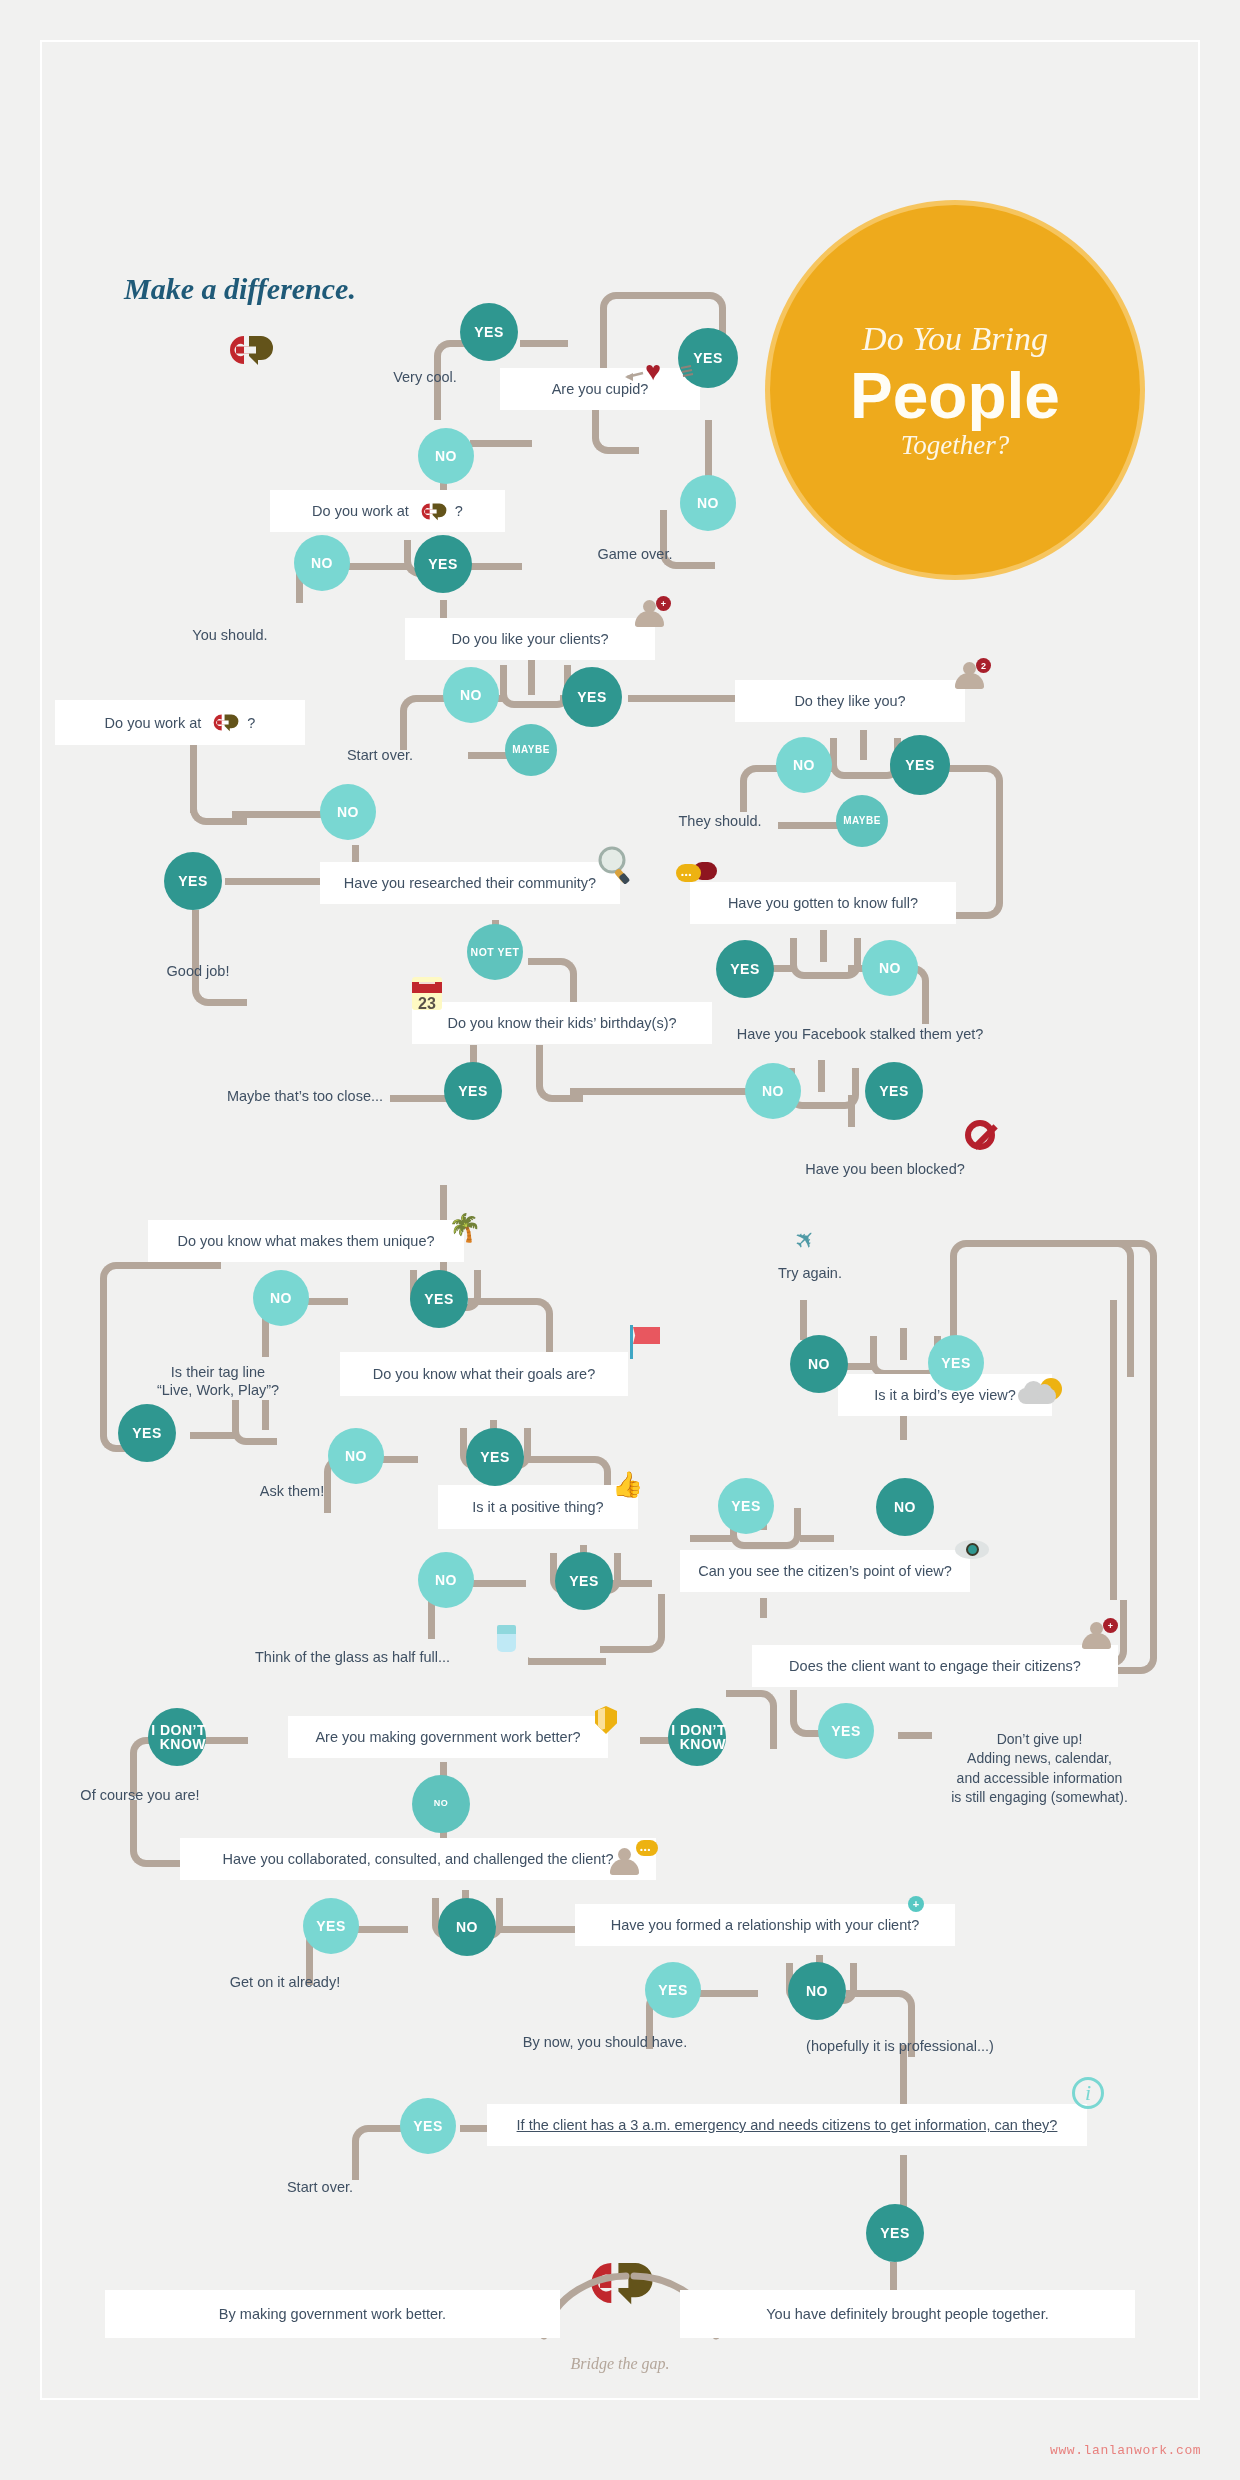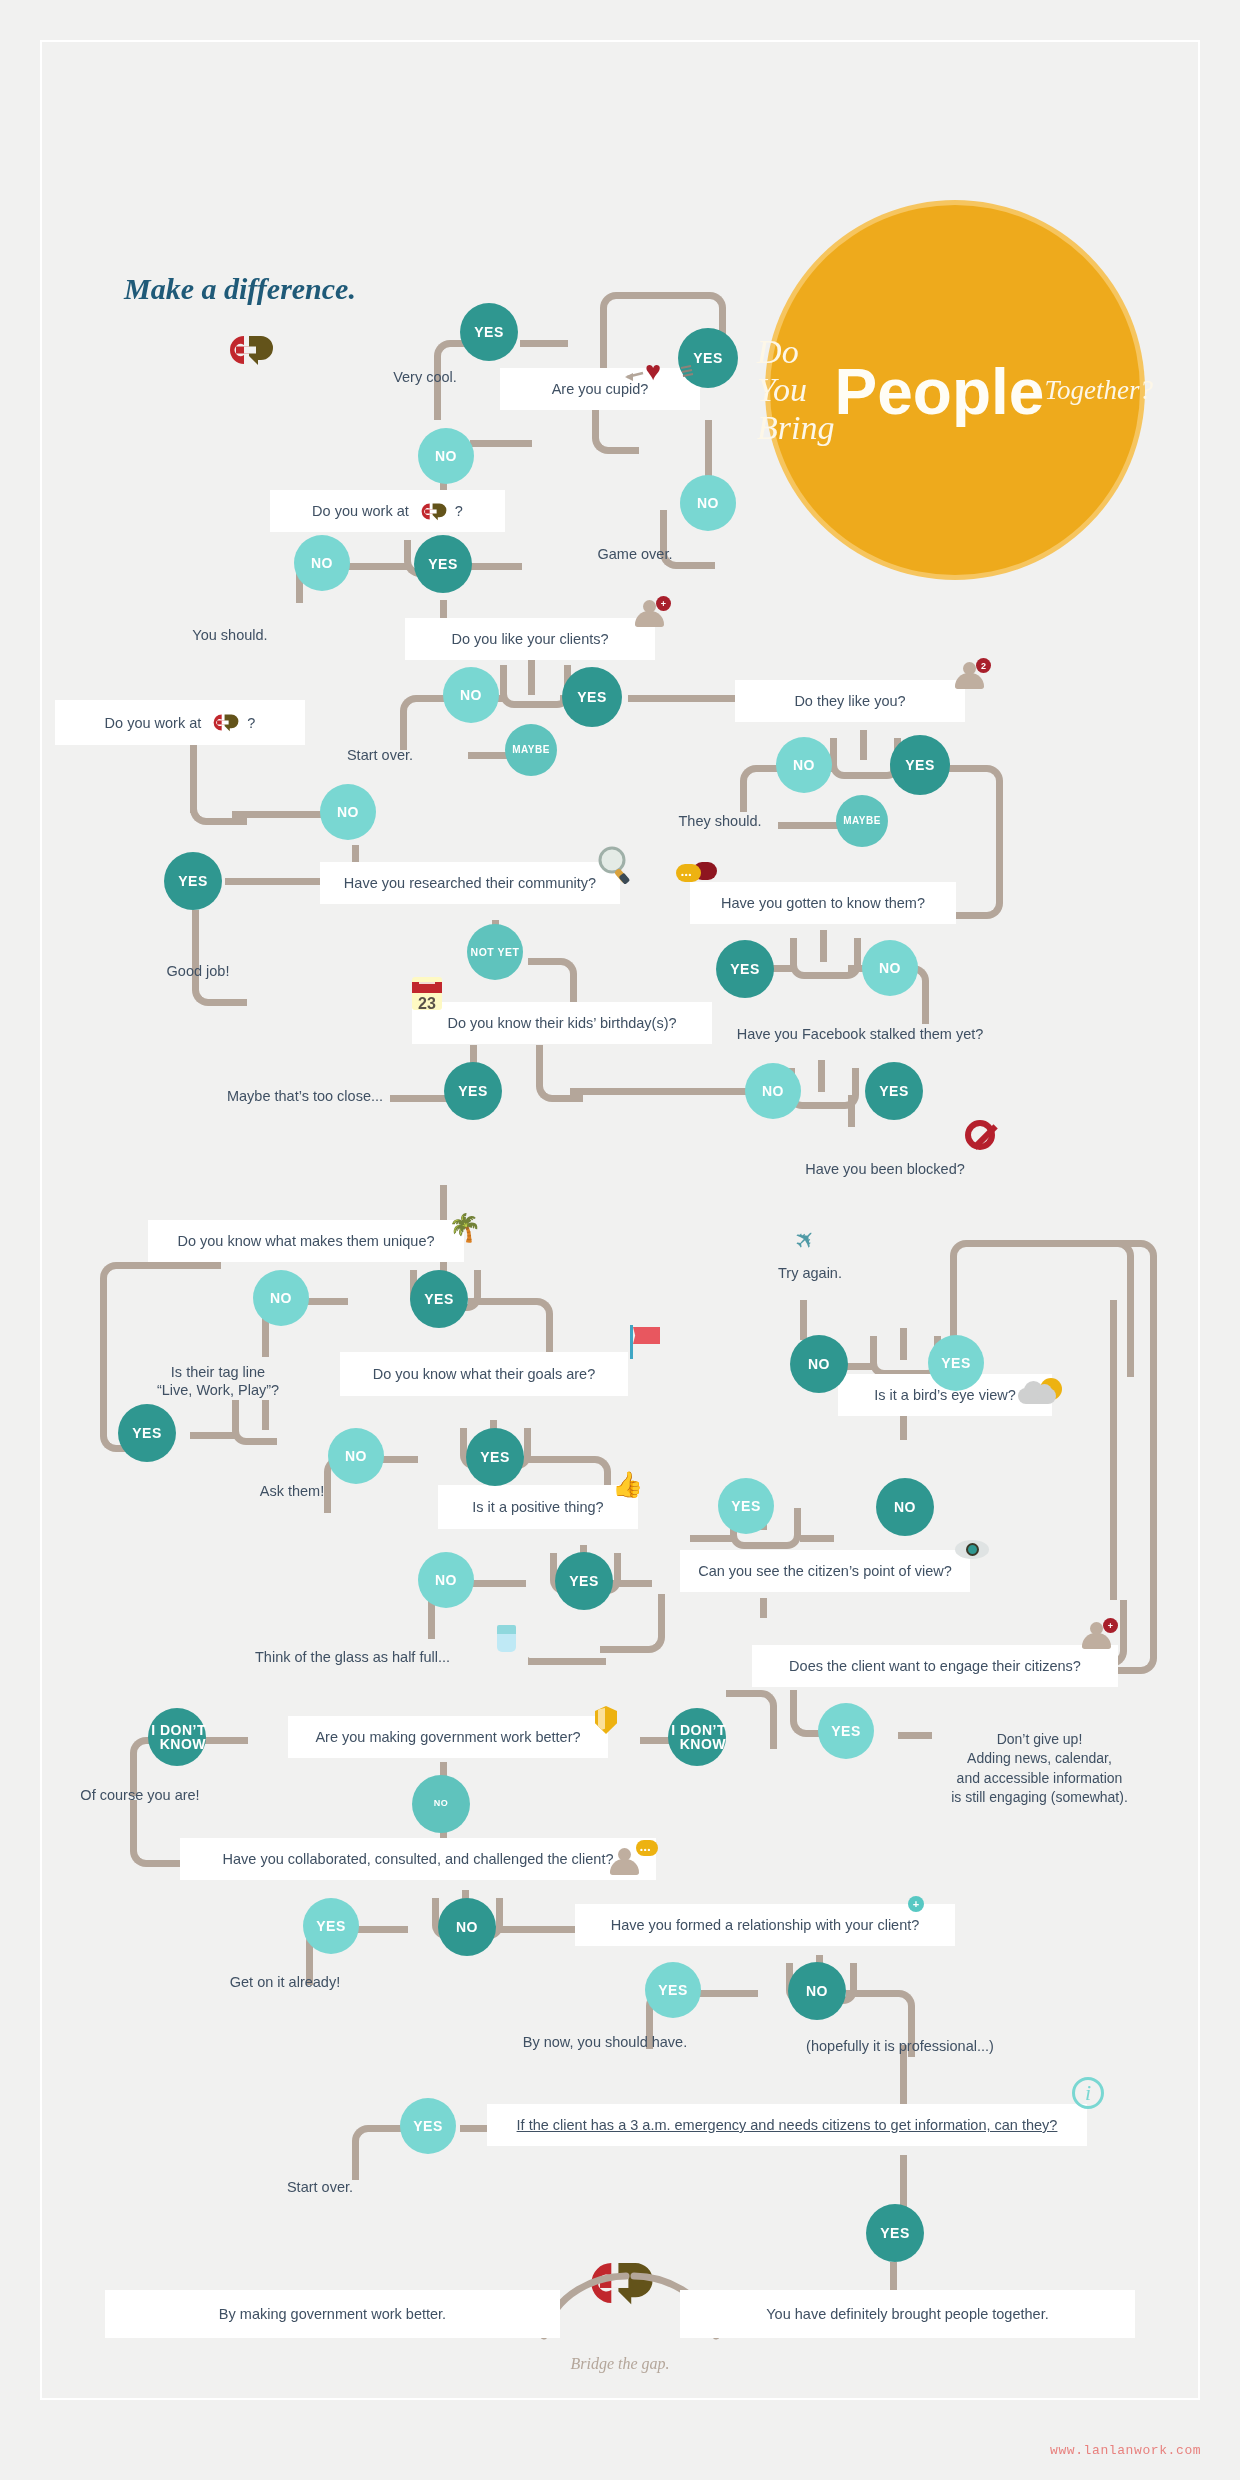--- a/index.html
+++ b/index.html
@@ -59,21 +59,21 @@
   }
 
   
   .logo{position:absolute;display:block;}
 
   
   .titlecircle{
     position:absolute;left:770px;top:205px;width:370px;height:370px;
     border-radius:50%;background:#eeaa1c;
     box-shadow:0 0 0 5px #f6c55f;
-    display:flex;flex-direction:row;align-items:center;justify-content:center;
+    display:flex;flex-direction:column;align-items:center;justify-content:center;
     z-index:8;
   }
   .t1{font-family:"Liberation Serif",serif;font-style:italic;font-size:34px;color:#fdf7e8;}
   .t2{font-family:"Liberation Sans",sans-serif;font-size:64px;font-weight:bold;color:#fffdf5;line-height:1;margin:6px 0 2px;}
   .t3{font-family:"Liberation Serif",serif;font-style:italic;font-size:27px;color:#fdf7e8;}
 
   
   .bridge{
     position:absolute;left:470px;top:2355px;width:300px;text-align:center;
     font-family:"Liberation Serif",serif;font-style:italic;font-size:16px;color:#b4a69a;
@@ -433,21 +433,21 @@
 
   <div class="qbox" style="left:735px;top:680px;width:230px;height:42px;font-size:14.5px;">
     <span>Do they like you?</span>
   </div>
 
   <div class="qbox" style="left:320px;top:862px;width:300px;height:42px;font-size:14.5px;">
     <span>Have you researched their community?</span>
   </div>
 
   <div class="qbox" style="left:690px;top:882px;width:266px;height:42px;font-size:14.5px;">
-    <span>Have you gotten to know them?</span>
+    <span>Have you gotten to know full?</span>
   </div>
 
   <div class="qbox" style="left:412px;top:1002px;width:300px;height:42px;font-size:14.5px;">
     <span>Do you know their kids’ birthday(s)?</span>
   </div>
 
   <div class="label" style="left:715px;top:1025px;width:290px;font-size:14.5px;">
     <span>Have you Facebook stalked them yet?</span>
   </div>
 

